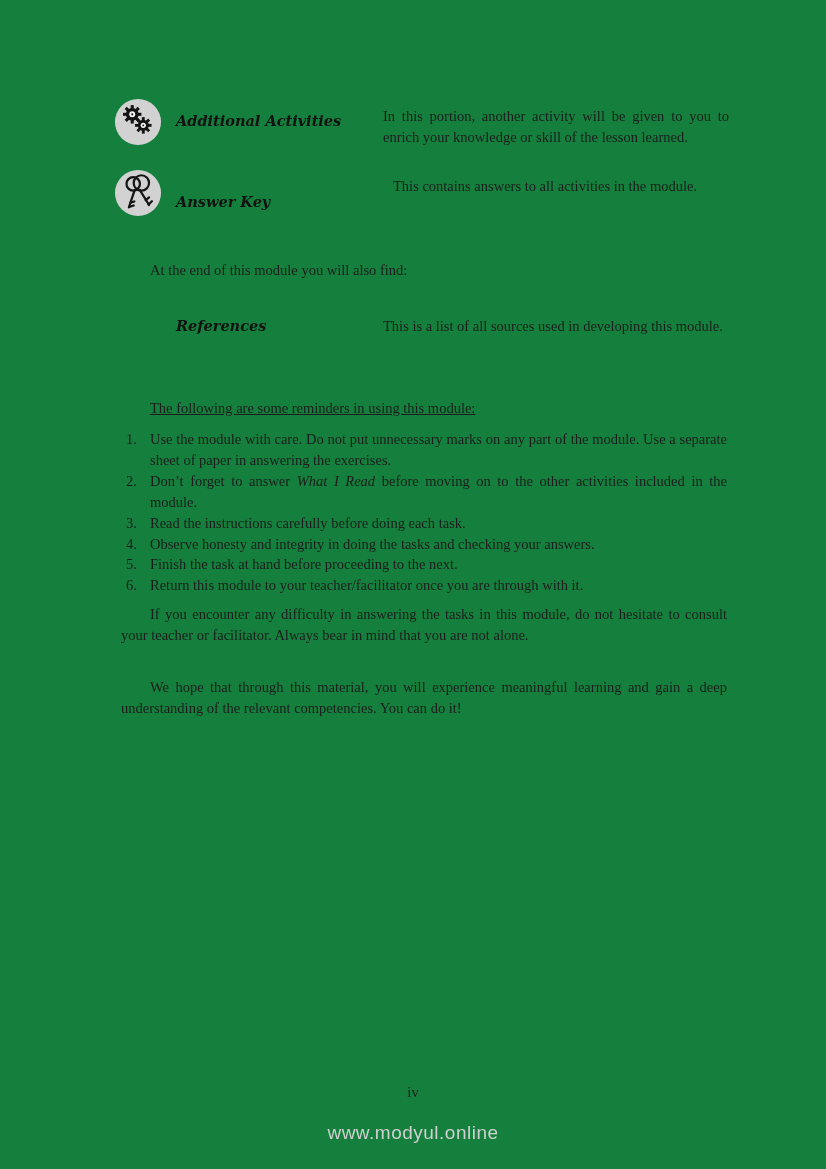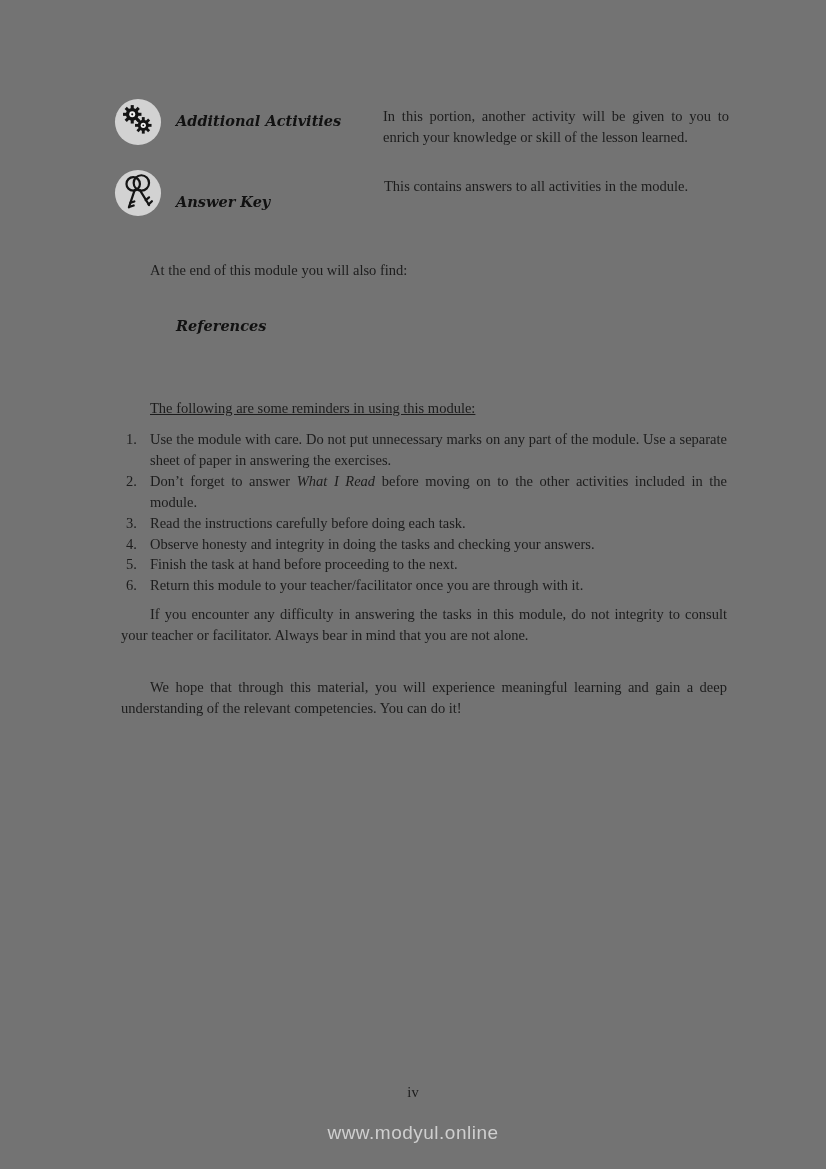--- a/index.html
+++ b/index.html
@@ -1,19 +1,19 @@
 <!DOCTYPE html>
 <html><head>
 <meta charset="utf-8">
 <style>
   html,body{margin:0;padding:0;background:#ffffff;}
   .page{
     position:relative;
     width:826px;height:1169px;
-    background:#737373;
+    background:#15803d;
     font-family:"Liberation Serif", serif;
     color:#1c1c1c;
     overflow:hidden;
   }
   .abs{position:absolute;}
   .body-text{
     font-size:14.5px;
     line-height:20.9px;
     text-align:justify;
     color:#1c1c1c;
@@ -109,25 +109,26 @@
         <line x1="21.5" y1="22" x2="15.5" y2="40"></line>
         <line x1="15.8" y1="39.5" x2="20.5" y2="38"></line>
         <line x1="17.2" y1="35" x2="21.2" y2="33.8"></line>
         <line x1="27" y1="22" x2="36.5" y2="37.5"></line>
         <line x1="36" y1="37" x2="39.5" y2="33.5"></line>
         <line x1="33" y1="32.5" x2="36.5" y2="29.5"></line>
       </g>
     </svg>
   </div>
   <div class="abs label" style="left:176px;top:184px;margin-top:9px;">Answer Key</div>
-  <div class="abs body-text" style="left:384px;top:176px;width:346px;font-family:Liberation Serif, serif;">This contains answers to all activities in the module.</div>
+  <div class="abs body-text" style="left:393px;top:176px;width:346px;font-family:Liberation Serif, serif;">This contains answers to all activities in the module.</div>
 
   <div class="abs plain" style="left:150px;top:260px;">At the end of this module you will also find:</div>
 
   <div class="abs label" style="left:176px;top:317px;">References</div>
+  <div class="abs body-text" style="left:383px;top:316px;width:346px;">This is a list of all sources used in developing this module.</div>
 
   <div class="abs plain" style="left:150px;top:398px;text-decoration:underline;">The following are some reminders in using this module:</div>
 
   <div class="abs list" style="left:121px;top:429px;">
     <div class="item">
       <span class="num">1.</span>
       <span class="itext"><span>Use the module with care. Do not put unnecessary marks on any part of the module. Use a separate sheet of paper in answering the exercises.</span><i></i><span></span></span>
     </div>
     <div class="item">
       <span class="num">2.</span>
@@ -144,19 +145,19 @@
     <div class="item">
       <span class="num">5.</span>
       <span class="itext"><span>Finish the task at hand before proceeding to the next.</span><i></i><span></span></span>
     </div>
     <div class="item">
       <span class="num">6.</span>
       <span class="itext"><span>Return this module to your teacher/facilitator once you are through with it.</span><i></i><span></span></span>
     </div>
   </div>
 
-  <div class="abs body-text para" style="left:121px;top:604px;">If you encounter any difficulty in answering the tasks in this module, do not integrity to consult your teacher or facilitator. Always bear in mind that you are not alone.</div>
+  <div class="abs body-text para" style="left:121px;top:604px;">If you encounter any difficulty in answering the tasks in this module, do not hesitate to consult your teacher or facilitator. Always bear in mind that you are not alone.</div>
   <div class="abs body-text para" style="left:121px;top:677px;">We hope that through this material, you will experience meaningful learning and gain a deep understanding of the relevant competencies. You can do it!</div>
 
   <div class="abs page-num" style="left:0;top:1084px;">iv</div>
   <div class="abs watermark" style="left:0;top:1122px;">www.modyul.online</div>
 
 </div>
 
 </body></html>

